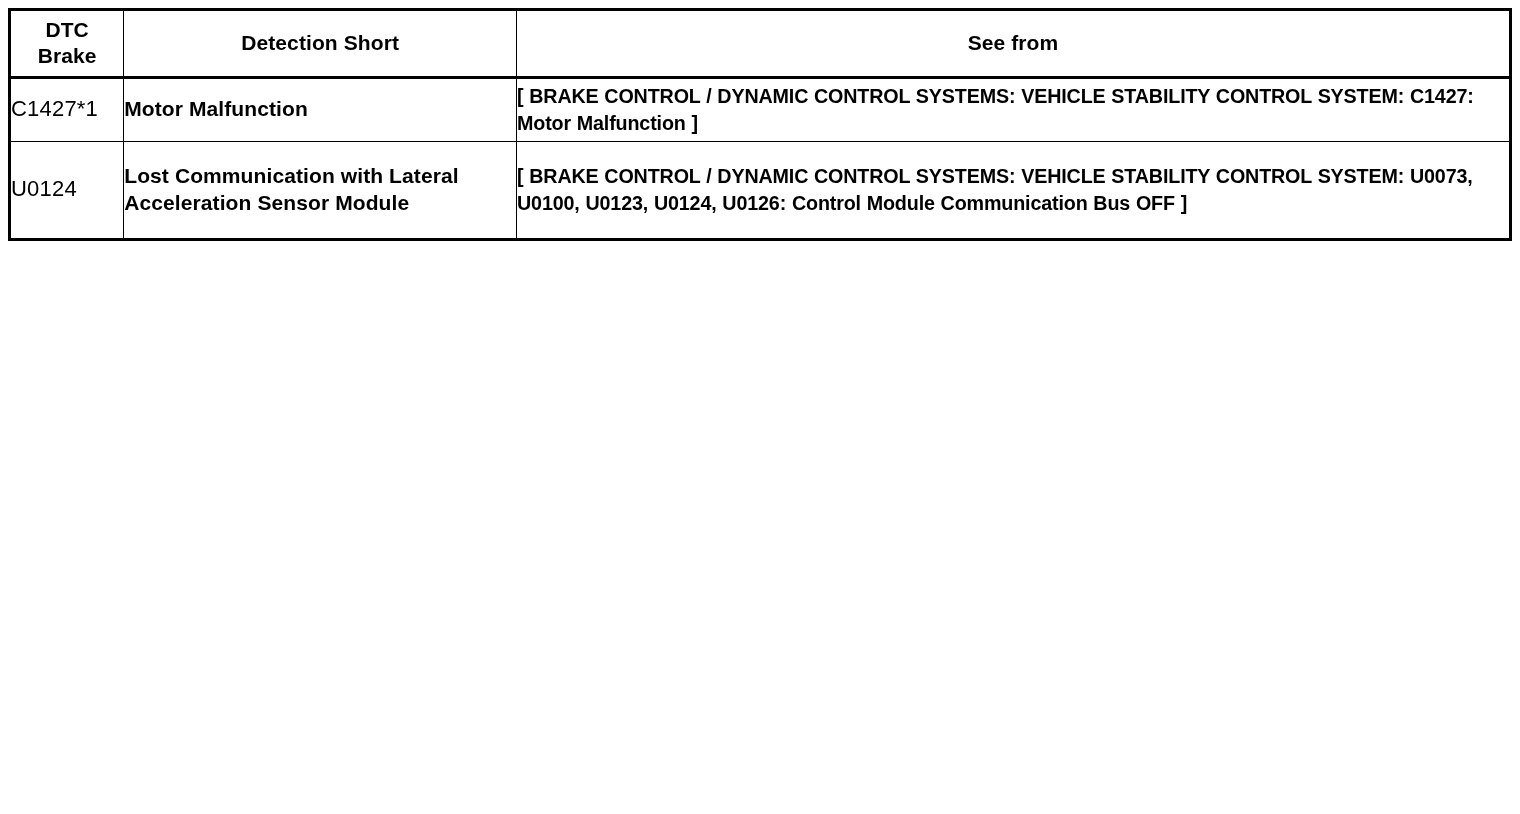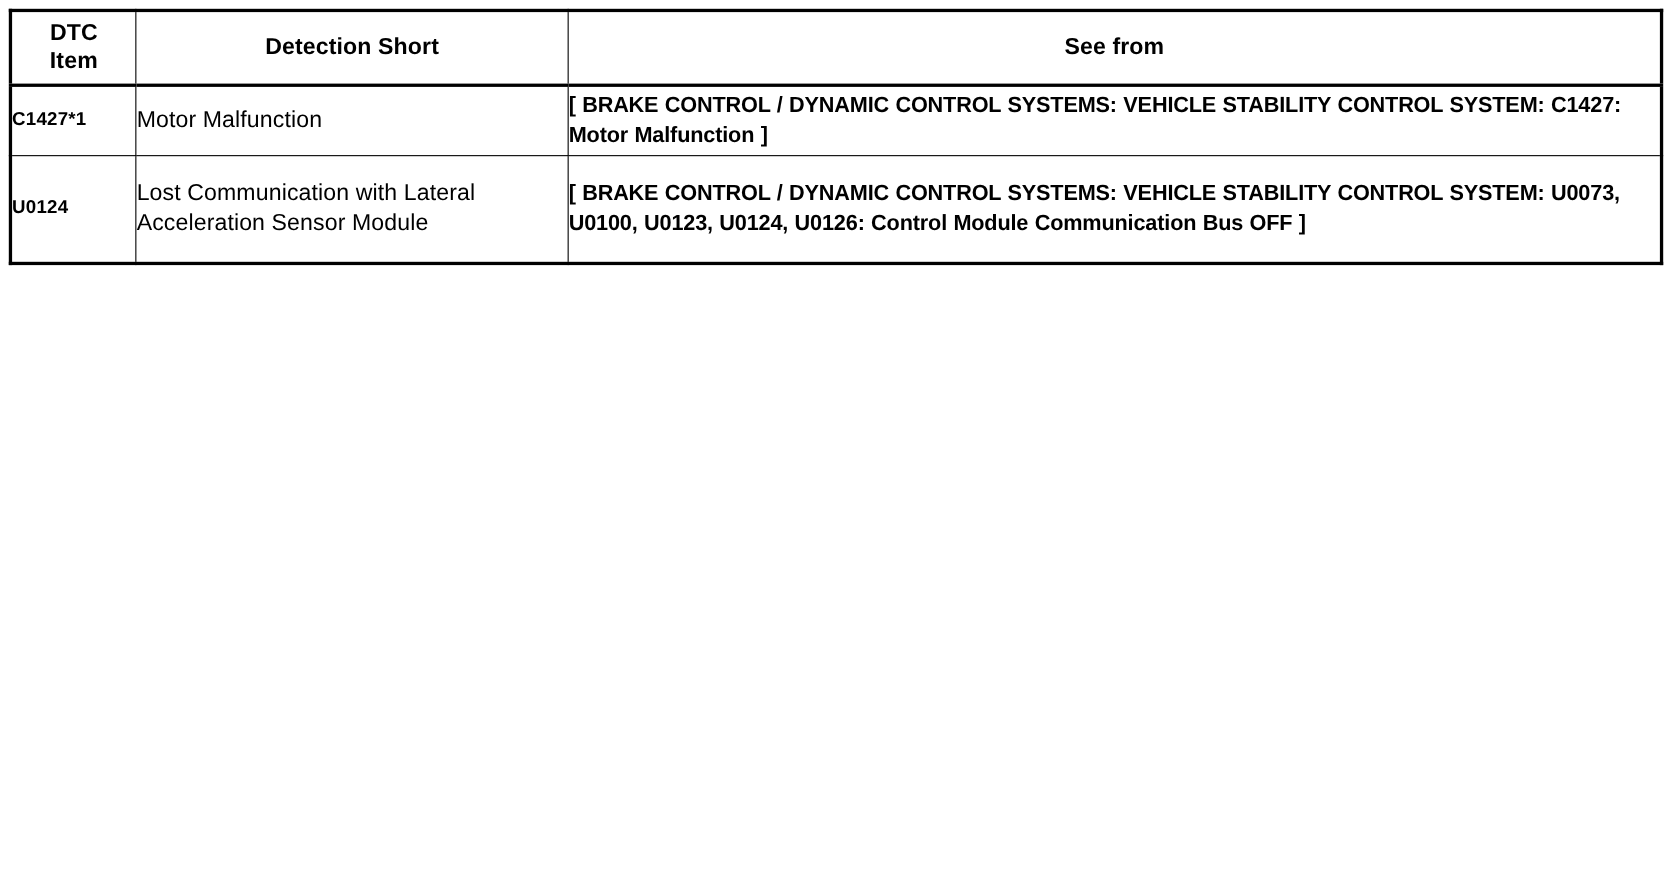--- a/index.html
+++ b/index.html
@@ -51,31 +51,31 @@
     font-weight: bold;
     font-size: 21px;
     line-height: 1.25;
     padding: 8px 6px;
     letter-spacing: 0.1px;
   }
 
   .dtc-table thead th.th-code { padding: 6px 4px; }
 
   .cell-code {
-    font-size: 17px;
-    font-weight: bold;
+    font-size: 22px;
+    font-weight: normal;
     padding: 6px 0 6px 10px;
     line-height: 1.2;
     white-space: nowrap;
     letter-spacing: 0.2px;
   }
 
   .cell-item {
     font-size: 21px;
-    font-weight: normal;
+    font-weight: bold;
     padding: 6px 8px 6px 12px;
     line-height: 1.28;
     letter-spacing: 0.1px;
   }
 
   .cell-page {
     font-size: 20px;
     font-weight: bold;
     padding: 9px 6px 9px 10px;
     line-height: 1.34;
@@ -110,21 +110,21 @@
   <table class="dtc-table">
     <colgroup>
       <col class="c-code">
       <col class="c-item">
       <col class="c-page">
     </colgroup>
     <thead>
       <tr>
         <th class="th-code">
           <span>DTC</span><br>
-          <span>Item</span>
+          <span>Brake</span>
         </th>
         <th class="th-item">Detection Short</th>
         <th class="th-page">See from</th>
       </tr>
     </thead>
     <tbody>
       <tr class="r0">
         <td class="cell-code">C1427*1</td>
         <td class="cell-item">Motor Malfunction</td>
         <td class="cell-page">

